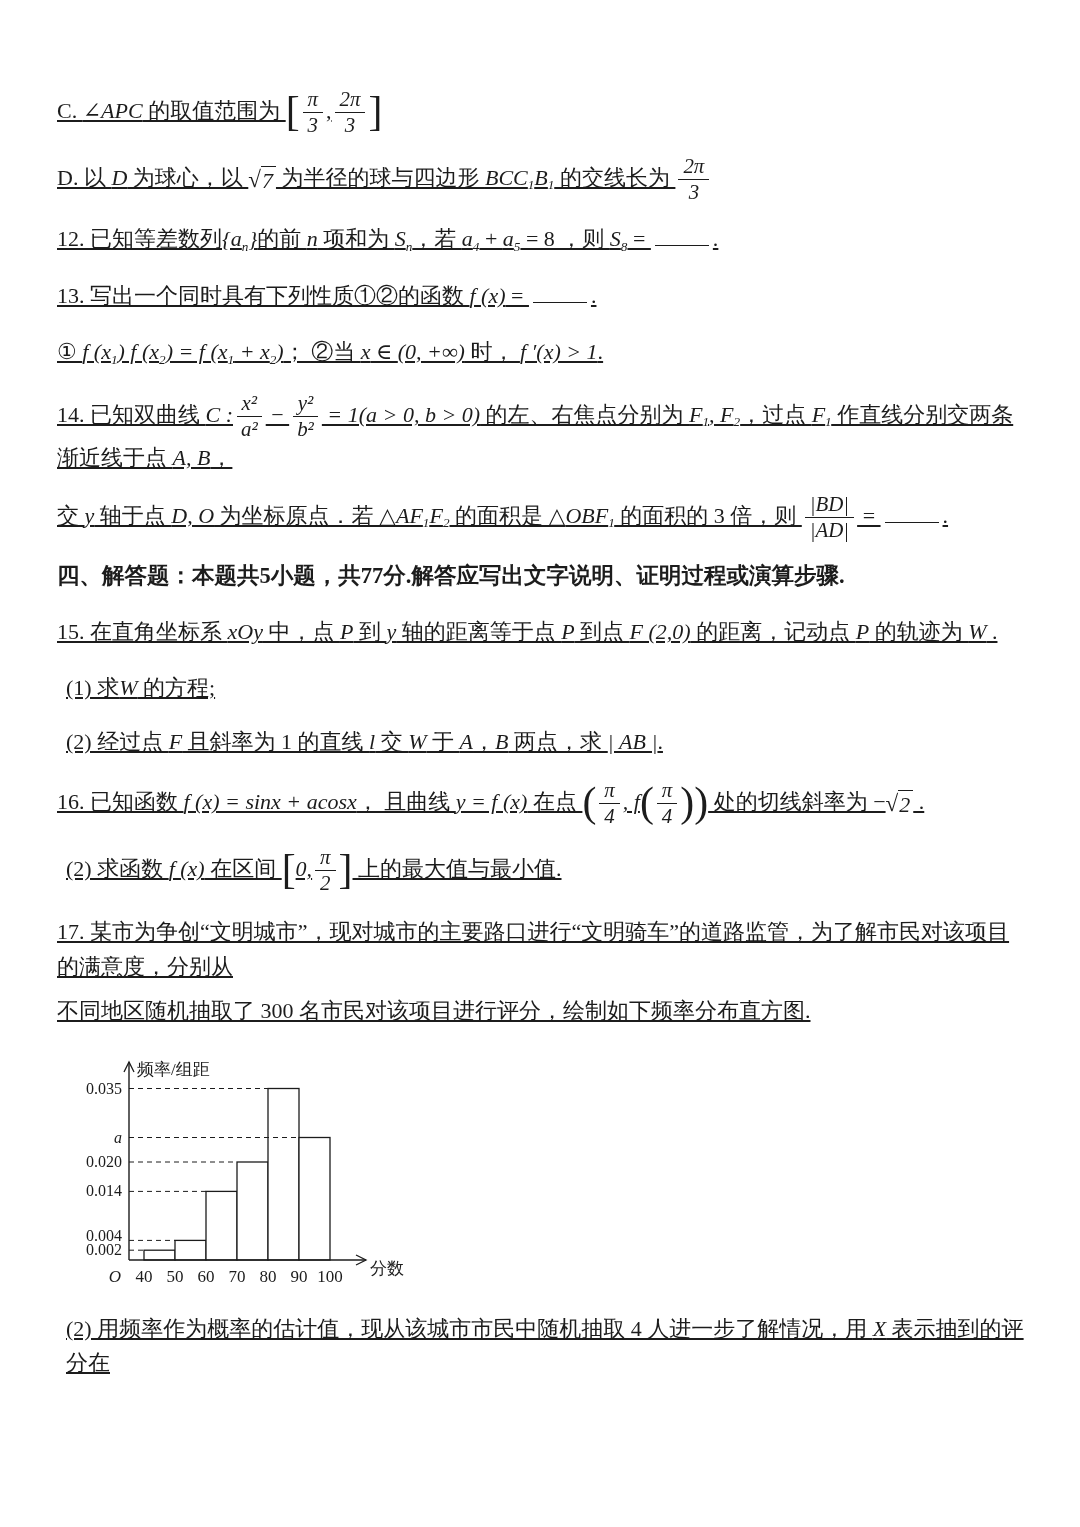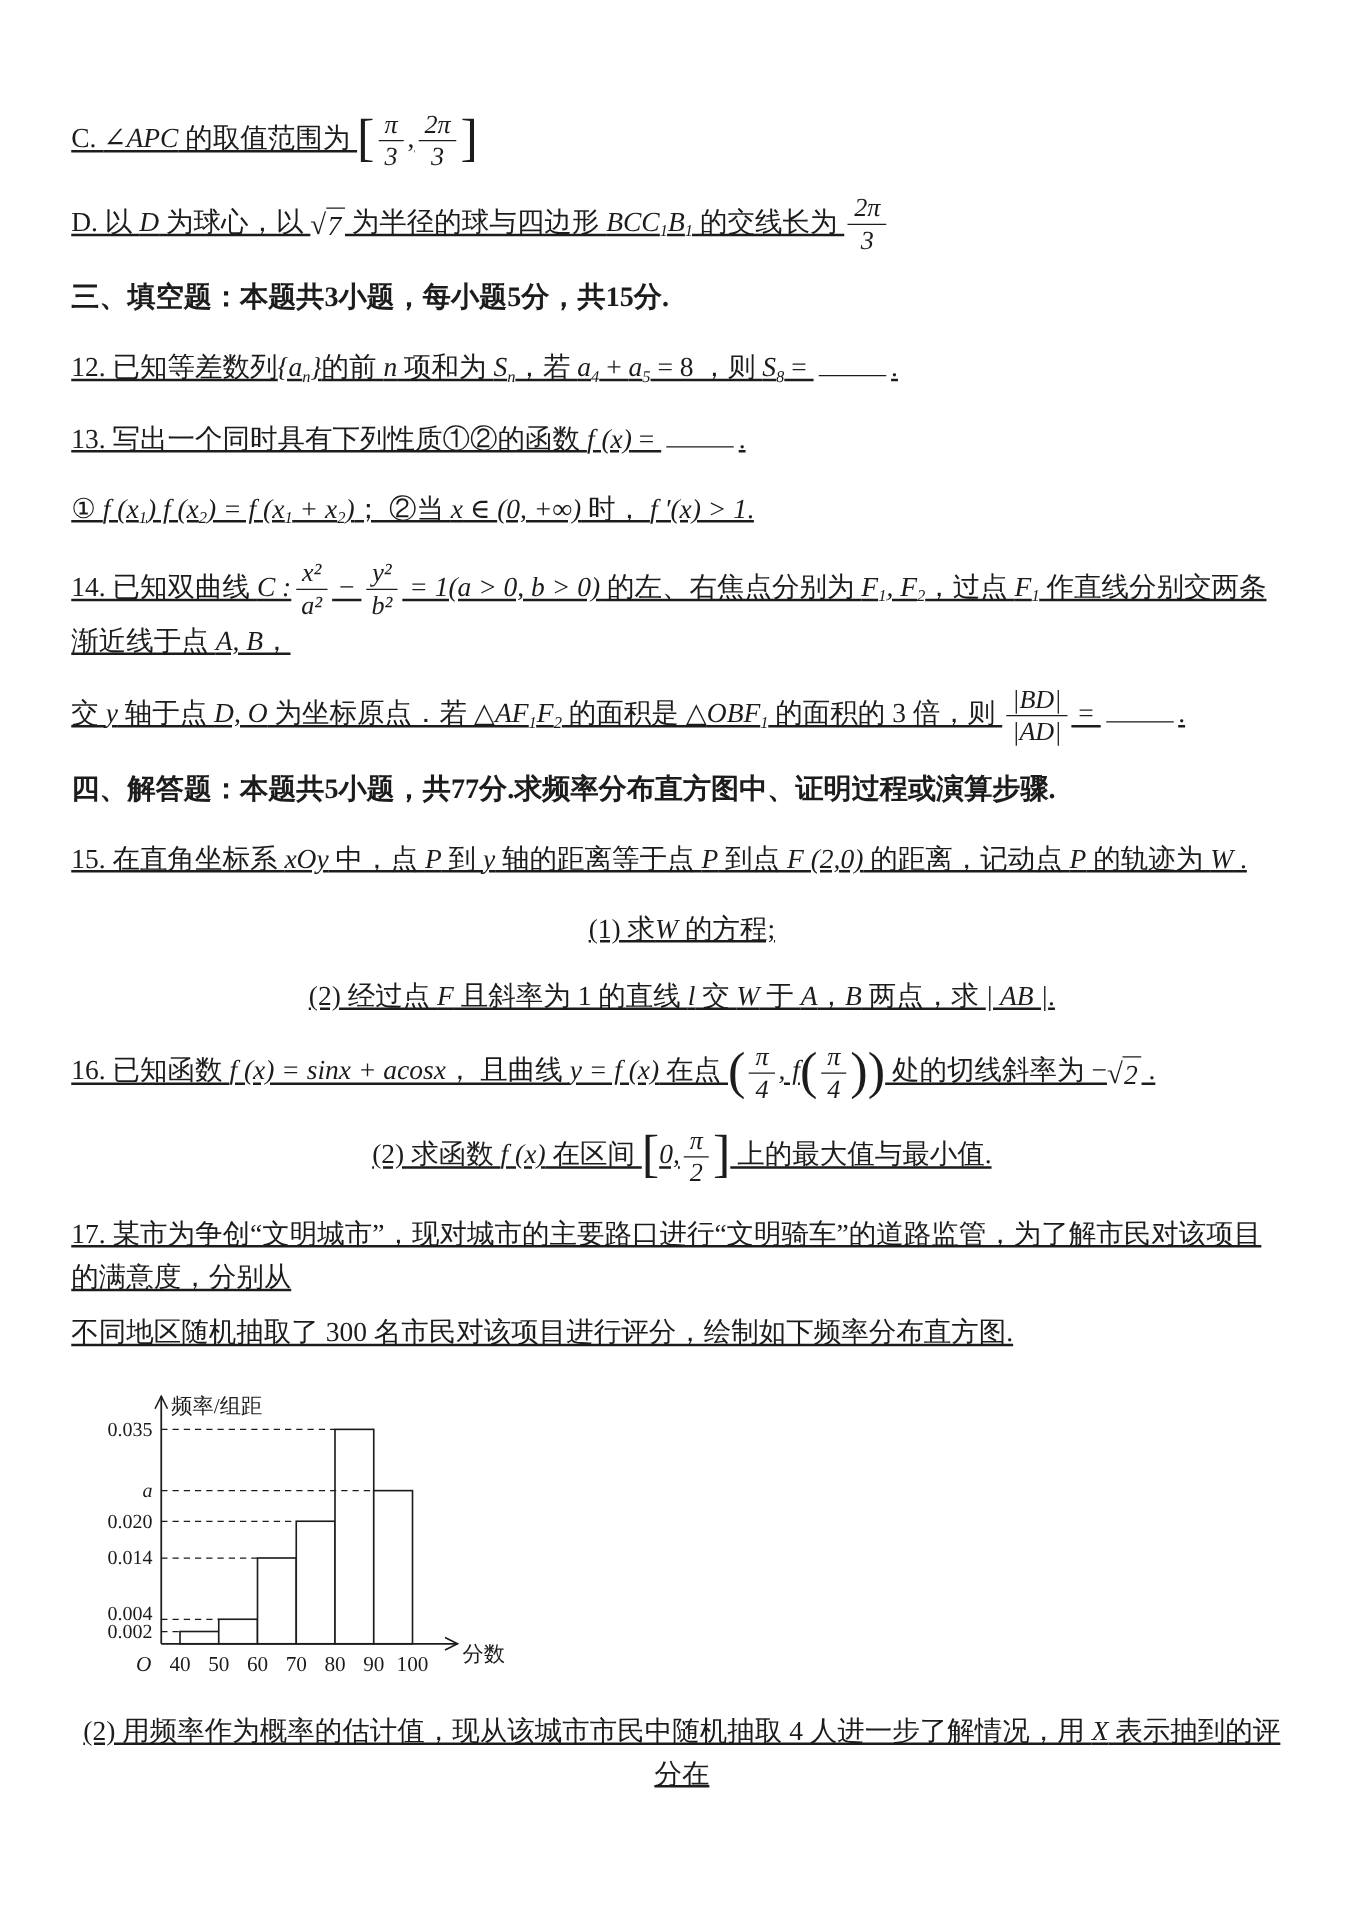--- a/index.html
+++ b/index.html
@@ -1,21 +1,21 @@
 <!DOCTYPE html>
 <html><head>
 <meta charset="utf-8">
 <style>
   html,body{margin:0;padding:0;background:#ffffff;}
   body{font-family:"Liberation Serif","DejaVu Serif",serif;color:#1c1c1c;}
   .page{width:1080px;min-height:1527px;box-sizing:border-box;padding:88px 55px 30px 57px;background:#fff;}
   .line{font-size:22px;line-height:1.55;margin:0 0 22px 0;white-space:normal;text-decoration:underline;}
   .tall{margin-bottom:18px;}
   .hdr{font-weight:bold;font-size:22.5px;margin:0 0 24px 0;}
-  .sub{padding-left:9px;margin-bottom:20px;text-align:center;}
+  .sub{padding-left:9px;margin-bottom:20px;}
   .t{font-style:normal;}
   .m{font-style:italic;}
   sub.m{font-size:0.60em;font-style:italic;vertical-align:-0.35em;letter-spacing:0;}
   .frac{display:inline-flex;flex-direction:column;align-items:center;vertical-align:middle;margin:0 3px;line-height:1.1;font-size:0.95em;}
   .frac .num{display:block;border-bottom:1.4px solid #1c1c1c;padding:0 5px 1px 5px;font-style:italic;}
   .frac .den{display:block;padding:1px 5px 0 5px;font-style:italic;}
   .big{display:inline-block;font-size:1.9em;font-weight:300;vertical-align:middle;line-height:0.9;transform:translateY(-1px);}
   .sqrt{display:inline-flex;align-items:flex-start;vertical-align:-2px;}
   .sqrt .rad{font-style:normal;font-size:1.05em;line-height:1.2;}
   .sqrt .radicand{border-top:1.5px solid #1c1c1c;font-style:italic;padding:0 3px 0 1px;line-height:1.25;}
@@ -36,38 +36,37 @@
         <span class="den">3</span>
       </span><span class="big">]</span></p>
   <p class="line tall"><span class="t">D. 以 </span><span class="m">D</span><span class="t"> 为球心，以 </span><span class="sqrt">
         <span class="rad">√</span>
         <span class="radicand">7</span>
       </span><span class="t"> 为半径的球与四边形 </span><span class="m">BCC</span><sub class="m">1</sub><span class="m">B</span><sub class="m">1</sub><span class="t"> 的交线长为 </span><span class="frac">
         <span class="num">2π</span>
         <span class="den">3</span>
       </span></p>
 
-  <h2 class="hdr">三、填空题：本题共3小题，每小题5分，共15分.</h2>
 
   <p class="line"><span class="t">12. 已知等差数列</span><span class="m">{a</span><sub class="m">n</sub><span class="m">}</span><span class="t">的前 </span><span class="m">n</span><span class="t"> 项和为 </span><span class="m">S</span><sub class="m">n</sub><span class="t">，若 </span><span class="m">a</span><sub class="m">4</sub><span class="t"> + </span><span class="m">a</span><sub class="m">5</sub><span class="t"> = 8 ，则 </span><span class="m">S</span><sub class="m">8</sub><span class="t"> = </span><span class="blank"></span><span class="t">.</span></p>
   <p class="line"><span class="t">13. 写出一个同时具有下列性质①②的函数 </span><span class="m">f (x)</span><span class="t"> = </span><span class="blank"></span><span class="t">.</span></p>
   <p class="line"><span class="t">① </span><span class="m">f (x</span><sub class="m">1</sub><span class="m">) f (x</span><sub class="m">2</sub><span class="m">) = f (x</span><sub class="m">1</sub><span class="m"> + x</span><sub class="m">2</sub><span class="m">)</span><span class="t">；  ②当 </span><span class="m">x</span><span class="t"> ∈ </span><span class="m">(0, +∞)</span><span class="t"> 时，  </span><span class="m">f ′(x) &gt; 1</span><span class="t">.</span></p>
   <p class="line tall"><span class="t">14. 已知双曲线 </span><span class="m">C :</span><span class="frac">
         <span class="num">x²</span>
         <span class="den">a²</span>
       </span><span class="t"> − </span><span class="frac">
         <span class="num">y²</span>
         <span class="den">b²</span>
       </span><span class="m"> = 1(a &gt; 0, b &gt; 0)</span><span class="t"> 的左、右焦点分别为 </span><span class="m">F</span><sub class="m">1</sub><span class="m">, F</span><sub class="m">2</sub><span class="t">，过点 </span><span class="m">F</span><sub class="m">1</sub><span class="t"> 作直线分别交两条渐近线于点 </span><span class="m">A, B</span><span class="t">，</span></p>
   <p class="line tall"><span class="t">交 </span><span class="m">y</span><span class="t"> 轴于点 </span><span class="m">D, O</span><span class="t"> 为坐标原点．若 △</span><span class="m">AF</span><sub class="m">1</sub><span class="m">F</span><sub class="m">2</sub><span class="t"> 的面积是 △</span><span class="m">OBF</span><sub class="m">1</sub><span class="t"> 的面积的 3 倍，则 </span><span class="frac">
         <span class="num">|BD|</span>
         <span class="den">|AD|</span>
       </span><span class="t"> = </span><span class="blank"></span><span class="t">.</span></p>
 
-  <h2 class="hdr">四、解答题：本题共5小题，共77分.求频率分布直方图中、证明过程或演算步骤.</h2>
+  <h2 class="hdr">四、解答题：本题共5小题，共77分.解答应写出文字说明、证明过程或演算步骤.</h2>
 
   <p class="line"><span class="t">15. 在直角坐标系 </span><span class="m">xOy</span><span class="t"> 中，点 </span><span class="m">P</span><span class="t"> 到 </span><span class="m">y</span><span class="t"> 轴的距离等于点 </span><span class="m">P</span><span class="t"> 到点 </span><span class="m">F (2,0)</span><span class="t"> 的距离，记动点 </span><span class="m">P</span><span class="t"> 的轨迹为 </span><span class="m">W</span><span class="t"> .</span></p>
   <p class="line sub"><span class="t">(1) 求</span><span class="m">W</span><span class="t"> 的方程;</span></p>
   <p class="line sub"><span class="t">(2) 经过点 </span><span class="m">F</span><span class="t"> 且斜率为 1 的直线 </span><span class="m">l</span><span class="t"> 交 </span><span class="m">W</span><span class="t"> 于 </span><span class="m">A</span><span class="t">，</span><span class="m">B</span><span class="t"> 两点，求 </span><span class="m">| AB |</span><span class="t">.</span></p>
 
   <p class="line tall"><span class="t">16. 已知函数 </span><span class="m">f (x) = sinx + acosx</span><span class="t">，  且曲线 </span><span class="m">y = f (x)</span><span class="t"> 在点 </span><span class="big">(</span><span class="frac">
         <span class="num">π</span>
         <span class="den">4</span>
       </span><span class="m">, f</span><span class="big">(</span><span class="frac">
         <span class="num">π</span>

